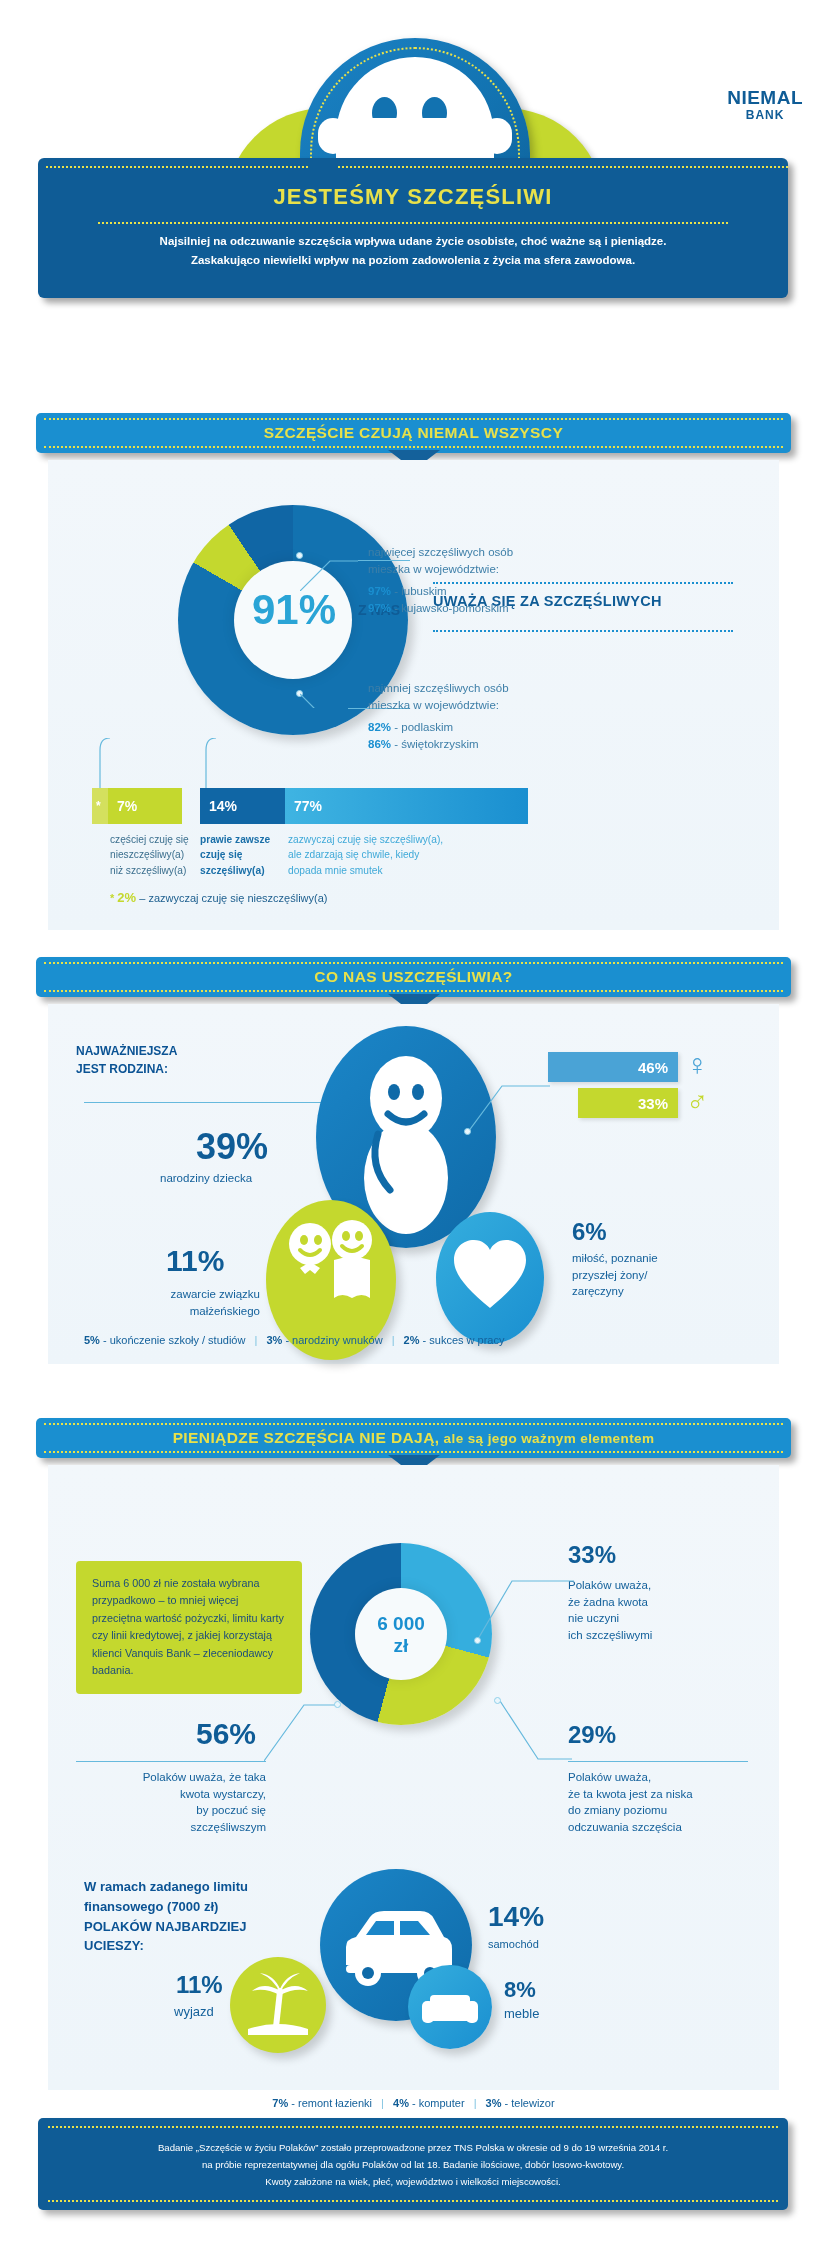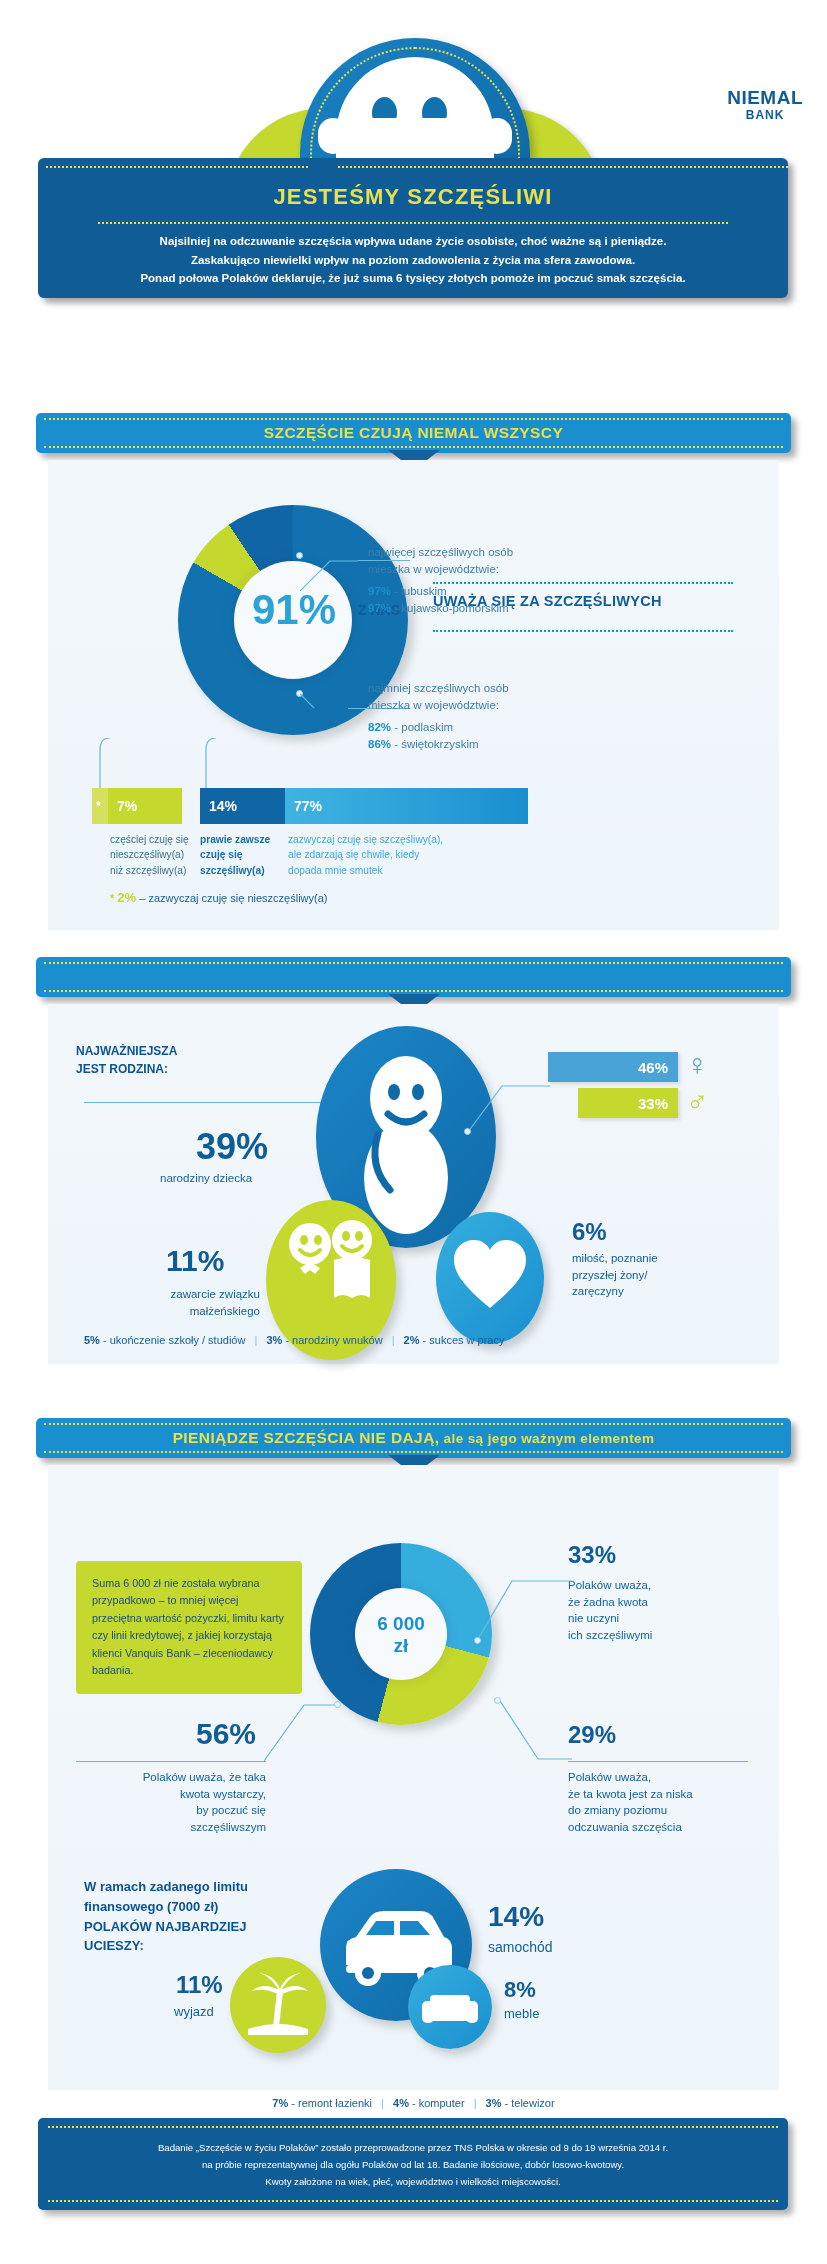--- a/index.html
+++ b/index.html
@@ -147,21 +147,20 @@
   </div>
 
   <div class="hero">
     <div class="hero-dots-top2"></div>
     <div class="hero-dots-top"></div>
     <div class="hero-title">JESTEŚMY SZCZĘŚLIWI</div>
     <div class="hero-div"></div>
     <div class="hero-sub">
       <div>Najsilniej na odczuwanie szczęścia wpływa udane życie osobiste, choć ważne są i pieniądze.</div>
       <div>Zaskakująco niewielki wpływ na poziom zadowolenia z życia ma sfera zawodowa.</div>
-      <div>Ponad połowa Polaków deklaruje, że już suma 6 tysięcy złotych pomoże im poczuć smak szczęścia.</div>
     </div>
   </div>
 
   <div class="banner" style="top:413px;">
     <div class="d1"></div>
     <div class="bt">SZCZĘŚCIE CZUJĄ NIEMAL WSZYSCY</div>
     <div class="d2"></div>
   </div>
   <div class="arrowdown" style="left:388px; top:450px;"></div>
 
@@ -260,20 +259,21 @@
 
     <div style="position:absolute; left:62px; top:430px; font-size:11px;">
       <span style="color:#c4d82e; font-weight:bold;">*</span>
       <b style="color:#c4d82e; font-size:13px;">2%</b>
       <span style="color:#1c5e8e;">– zazwyczaj czuję się nieszczęśliwy(a)</span>
     </div>
   </div>
 
   <div class="banner" style="top:957px;">
     <div class="d1"></div>
+    <div class="bt">CO NAS USZCZĘŚLIWIA?</div>
     <div class="d2"></div>
   </div>
   <div class="arrowdown" style="left:388px; top:994px;"></div>
 
   <div class="panel" style="top:1004px; height:360px;">
 
     <div style="position:absolute; left:28px; top:38px; font-size:12px; font-weight:bold; line-height:1.5;">
       <div>NAJWAŻNIEJSZA</div>
       <div>JEST RODZINA:</div>
     </div>
@@ -428,21 +428,21 @@
         <rect x="26" y="96" width="106" height="8" rx="4" fill="#fff"></rect>
         <circle cx="48" cy="104" r="13" fill="#fff"></circle>
         <circle cx="48" cy="104" r="6" fill="#0f6aa8"></circle>
         <circle cx="110" cy="104" r="13" fill="#fff"></circle>
         <circle cx="110" cy="104" r="6" fill="#0f6aa8"></circle>
         <path d="M56,52 L74,52 L74,66 L46,66 Z" fill="#1b86c8"></path>
         <path d="M80,52 L98,52 L110,66 L80,66 Z" fill="#1b86c8"></path>
       </svg>
     </div>
     <div class="num-dark" style="left:440px; top:436px; font-size:28px;">14%</div>
-    <div class="cap-dark" style="left:440px; top:472px; font-size:14px;">samochód</div>
+    <div class="cap-dark" style="left:440px; top:472px; font-size:11px;">samochód</div>
 
     <div class="blob" style="left:182px; top:492px; width:96px; height:96px; background:#c4d82e;">
       <svg viewBox="0 0 96 96" width="96" height="96">
         <path d="M46,70 Q48,52 50,34" stroke="#fff" stroke-width="6" fill="none" stroke-linecap="round"></path>
         <path d="M50,34 Q34,24 22,34 Q34,30 50,38 Z" fill="#fff"></path>
         <path d="M50,34 Q66,24 78,34 Q66,30 50,38 Z" fill="#fff"></path>
         <path d="M50,32 Q44,18 30,16 Q44,22 50,36 Z" fill="#fff"></path>
         <path d="M50,32 Q56,18 70,16 Q56,22 50,36 Z" fill="#fff"></path>
         <path d="M18,72 Q48,62 78,72 L78,78 L18,78 Z" fill="#fff"></path>
       </svg>

